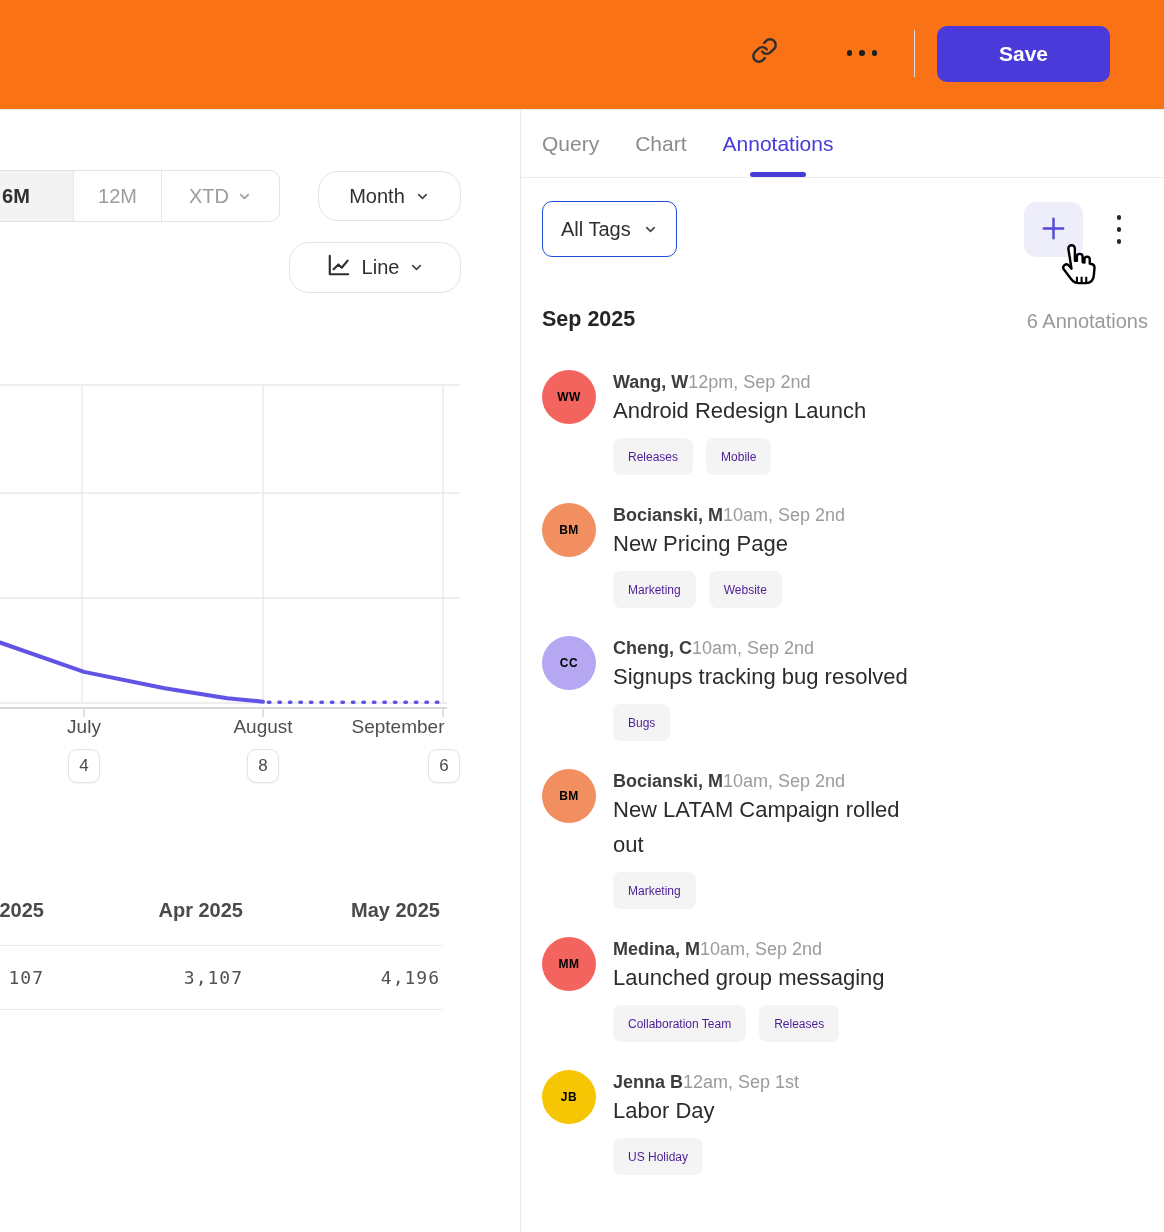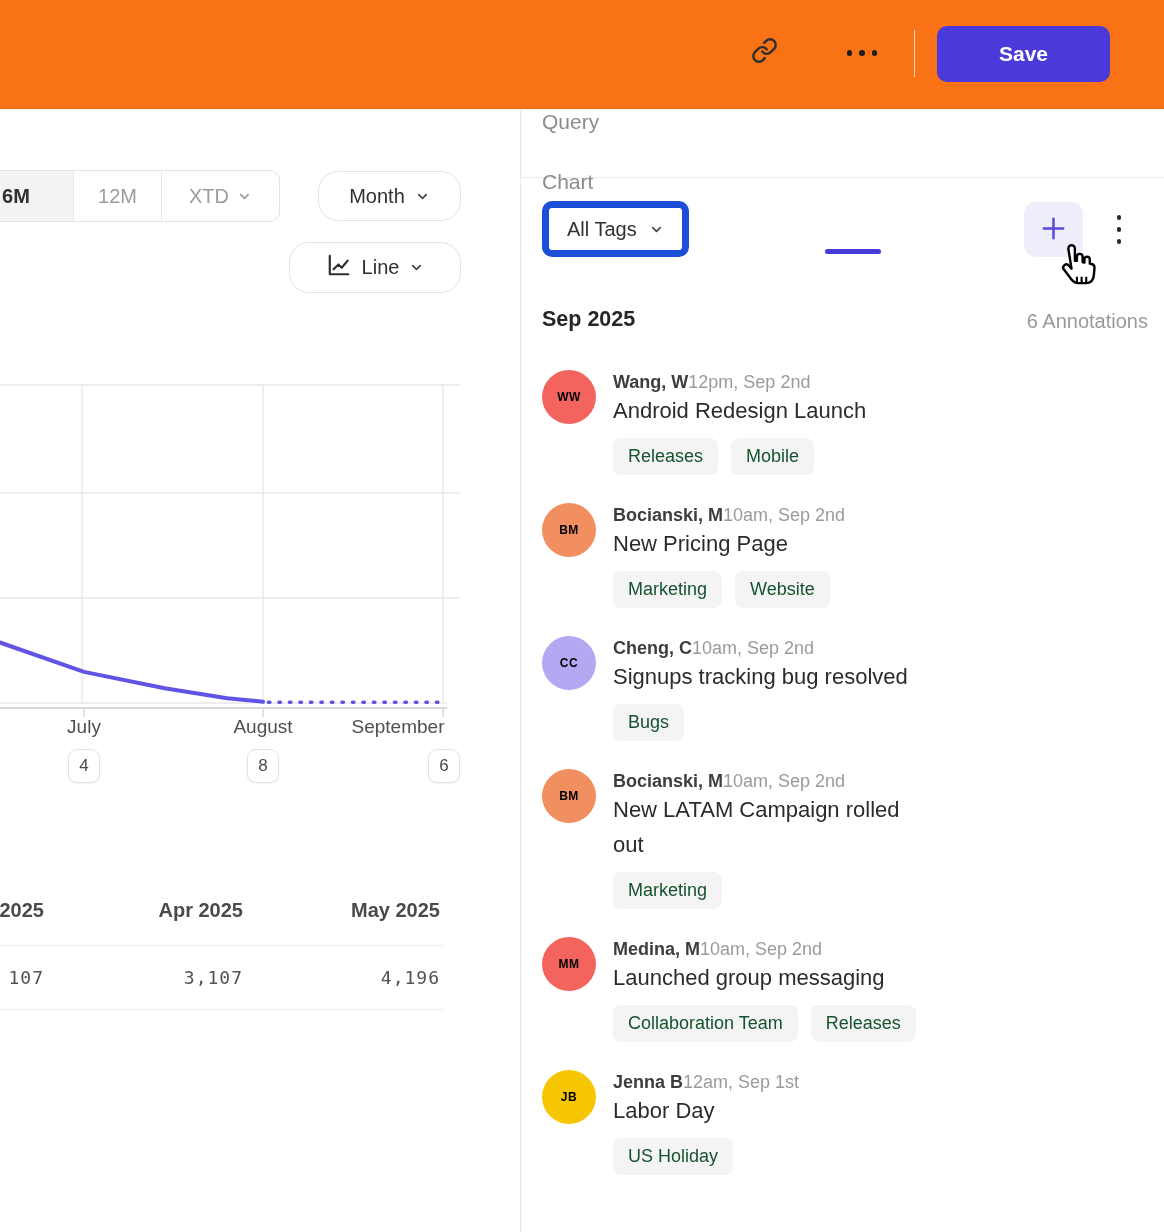--- a/index.html
+++ b/index.html
@@ -41,47 +41,47 @@
   
   .mini-table { position:absolute; left:-155px; top:876px; width:598px; }
   .mini-row { display:flex; border-bottom:1px solid #ececec; }
   .mini-row.head { height:70px; align-items:center; font-size:20px; font-weight:700; color:#4a4a4a; }
   .mini-row.vals { height:64px; align-items:center; font-family:"DejaVu Sans Mono",monospace; font-size:18px; color:#525252; letter-spacing:1px; }
   .mini-cell { text-align:right; }
   .mini-cell.c1 { width:199px; } .mini-cell.c2 { width:199px; } .mini-cell.c3 { width:200px; padding-right:3px; }
 
   
   .right-panel { position:absolute; left:520px; top:110px; width:644px; height:1122px; border-left:1px solid #e9e9e9; background:#fff; }
-  .tabs { position:relative; height:68px; border-bottom:1px solid #ececec; display:flex; align-items:stretch; padding-left:21px; gap:36px;flex-direction:column; }
+  .tabs { position:relative; height:68px; border-bottom:1px solid #ececec; display:flex; align-items:stretch; padding-left:21px; gap:36px; }
   .tab { position:relative; display:flex; align-items:center; font-size:21px; font-weight:500; color:#8c8c8c; cursor:pointer; }
   .tab.active { color:#473bd9; }
   .tab-underline { position:absolute; bottom:0; left:50%; transform:translateX(-50%); width:56px; height:5px; border-radius:3px; background:#473bd9; }
 
   .filter-btn { position:absolute; left:21px; top:91px; height:56px; padding:0 18px; display:flex; align-items:center; gap:12px;
-    background:#fff; border:7px solid #1d4ed8; border-radius:10px; font-size:20px; font-weight:500; color:#303030; cursor:pointer; font-family:"Liberation Sans",sans-serif;}
+    background:#fff; border:1px solid #1d4ed8; border-radius:10px; font-size:20px; font-weight:500; color:#303030; cursor:pointer; font-family:"Liberation Sans",sans-serif;}
   .add-btn { position:absolute; left:503px; top:92px; width:59px; height:55px; display:flex; align-items:center; justify-content:center;
     background:#eeedfa; border:none; border-radius:12px; cursor:pointer; }
   .kebab-btn { position:absolute; left:585px; top:92px; width:26px; height:55px; display:flex; flex-direction:column; align-items:center; justify-content:center; gap:7.5px; background:none; border:none; cursor:pointer; }
   .vdot { width:4.5px; height:4.5px; border-radius:50%; background:#262626; }
   .cursor-gfx { position:absolute; left:531px; top:131px; pointer-events:none; }
 
   .group-header { position:absolute; left:21px; top:197px; font-size:21.5px; font-weight:700; color:#262626; }
   .group-count { position:absolute; right:16px; top:200px; font-size:20px; color:#999; }
 
   .ann-list { position:absolute; left:21px; top:260px; right:10px; display:flex; flex-direction:column; gap:28px; }
   .ann-item { display:flex; gap:17px; cursor:pointer; }
   .avatar { width:54px; height:54px; border-radius:50%; flex:0 0 54px; display:flex; align-items:center; justify-content:center;
     color:#000000; font-size:12px; font-weight:600; letter-spacing:.5px; }
   .ann-body { padding-top:1px; }
   .ann-head { display:flex; align-items:flex-start; gap:0; line-height:22px; }
   .ann-author { font-size:18px; font-weight:700; color:#3d3d3d; }
   .ann-time { font-size:18px; color:#9b9b9b; }
   .ann-title { font-size:22px; line-height:35px; color:#2b2b2b; max-width:312px; }
   .ann-tags { margin-top:10px; display:flex; gap:13px; }
-  .tag-chip { height:37px; padding:0 15px; display:flex; align-items:center; background:#f4f4f4; border-radius:8px; font-size:18px; color:#14532d; white-space:nowrap; }
+  .tag-chip { height:37px; padding:0 15px; display:flex; align-items:center; background:#f4f4f4; border-radius:8px; font-size:12px; color:#4c1d95; white-space:nowrap; }
 </style>
 </head>
 <body>
 
 <header class="topbar">
   <button class="icon-btn link-btn">
     <span>
       <svg width="27" height="27" viewBox="0 0 24 24" fill="none" stroke="#2f2f2f" stroke-width="2.2" stroke-linecap="round" stroke-linejoin="round">
         <path d="M10 13a5 5 0 0 0 7.54.54l3-3a5 5 0 0 0-7.07-7.07l-1.72 1.71"></path>
         <path d="M14 11a5 5 0 0 0-7.54-.54l-3 3a5 5 0 0 0 7.07 7.07l1.71-1.71"></path>

